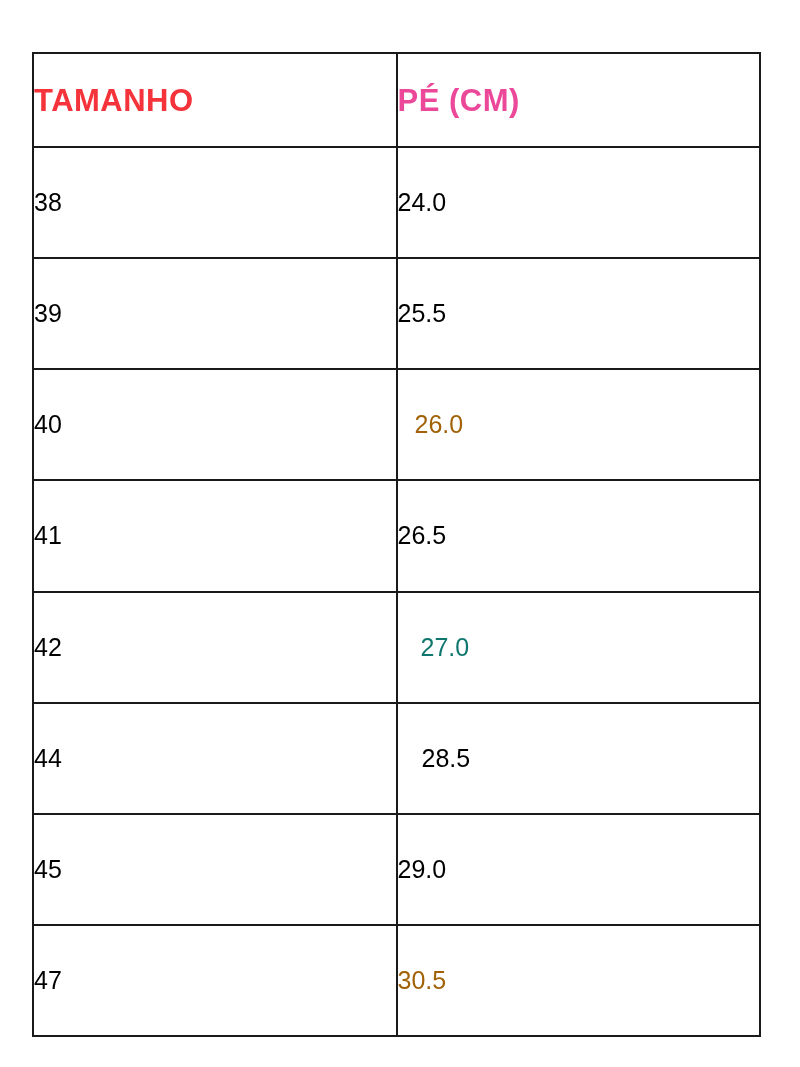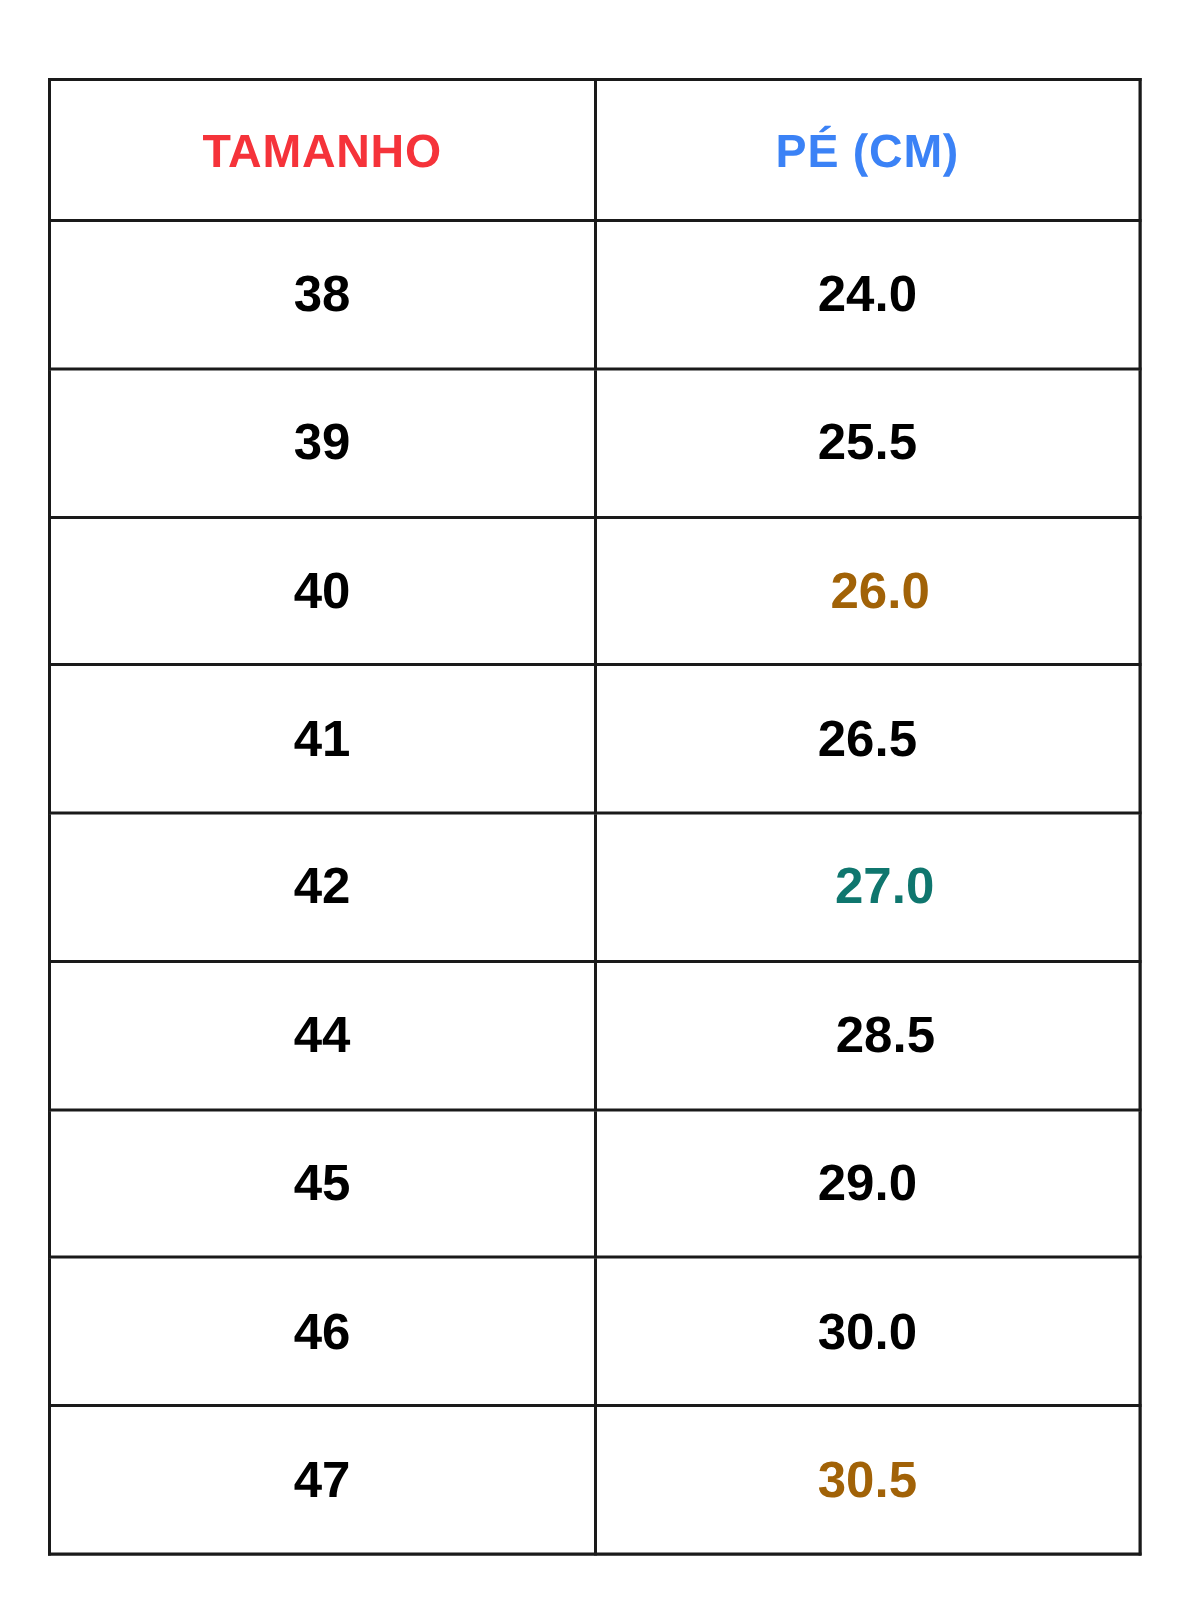--- a/index.html
+++ b/index.html
@@ -39,21 +39,21 @@
     table-layout: fixed;
     background: #ffffff;
   }
 
   table.size-table col.col-size { width: 50%; }
   table.size-table col.col-foot { width: 50%; }
 
   table.size-table th,
   table.size-table td {
     border: 2px solid #1a1a1a;
-    text-align: center;
+    text-align: left;
     vertical-align: middle;
     padding: 0;
     background: #ffffff;
   }
 
   
   table.size-table {
     outline: 1px solid #1a1a1a;
     outline-offset: -1px;
   }
@@ -63,22 +63,22 @@
     font-size: 31px;
     font-weight: 700;
     letter-spacing: 0.5px;
     font-family: "Liberation Sans Narrow", "Liberation Sans", "DejaVu Sans Condensed", "DejaVu Sans", sans-serif;
     font-stretch: condensed;
     line-height: 1;
   }
 
   tbody td {
     height: 89px;
-    font-size: 34px;
-    font-weight: 700;
+    font-size: 25px;
+    font-weight: 400;
     color: #000000;
     font-family: "Liberation Sans Narrow", "Liberation Sans", "DejaVu Sans Condensed", "DejaVu Sans", sans-serif;
     font-stretch: condensed;
     line-height: 1;
   }
 
   .header-text {
     display: inline-block;
   }
   .cell-text {
@@ -94,21 +94,21 @@
     <table class="size-table">
       <colgroup>
         <col class="col-size">
         <col class="col-foot">
       </colgroup>
       <thead>
         <tr>
           <th style="color: rgb(245, 51, 58); border-color: rgb(26, 26, 26);">
             <span class="header-text">TAMANHO</span>
           </th>
-          <th style="color: #3b82f6; border-color: rgb(26, 26, 26);">
+          <th style="color: #ec4899; border-color: rgb(26, 26, 26);">
             <span class="header-text">PÉ (CM)</span>
           </th>
         </tr>
       </thead>
       <tbody>
         <tr>
           <td style="color: rgb(0, 0, 0); border-color: rgb(26, 26, 26);">
             <span class="cell-text">38</span>
           </td>
           <td style="color: rgb(0, 0, 0); border-color: rgb(26, 26, 26);">
@@ -158,28 +158,20 @@
         <tr>
           <td style="color: rgb(0, 0, 0); border-color: rgb(26, 26, 26);">
             <span class="cell-text">45</span>
           </td>
           <td style="color: rgb(0, 0, 0); border-color: rgb(26, 26, 26);">
             <span class="cell-text">29.0</span>
           </td>
         </tr>
         <tr>
           <td style="color: rgb(0, 0, 0); border-color: rgb(26, 26, 26);">
-            <span class="cell-text">46</span>
-          </td>
-          <td style="color: rgb(0, 0, 0); border-color: rgb(26, 26, 26);">
-            <span class="cell-text">30.0</span>
-          </td>
-        </tr>
-        <tr>
-          <td style="color: rgb(0, 0, 0); border-color: rgb(26, 26, 26);">
             <span class="cell-text">47</span>
           </td>
           <td style="color: #a16207; border-color: rgb(26, 26, 26); border-radius: 16px;">
             <span class="cell-text">30.5</span>
           </td>
         </tr>
       </tbody>
     </table>
   </div>
 

